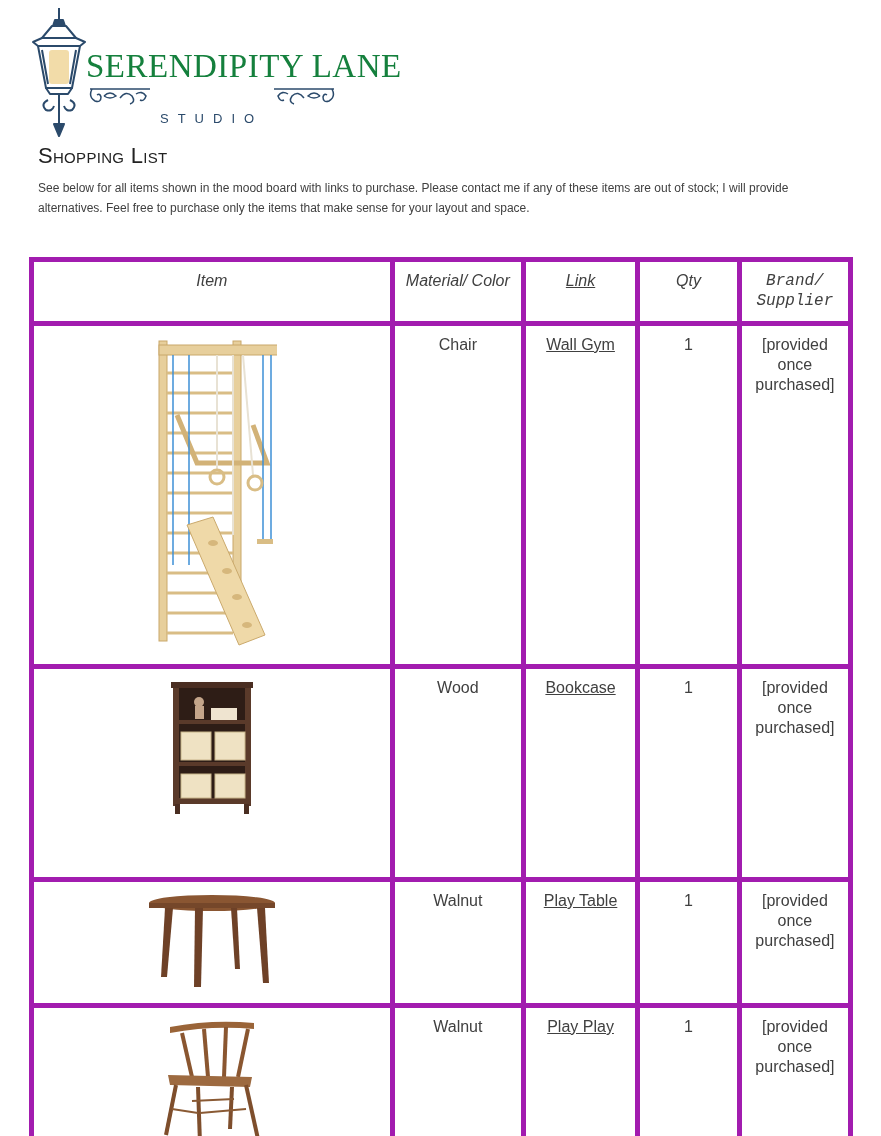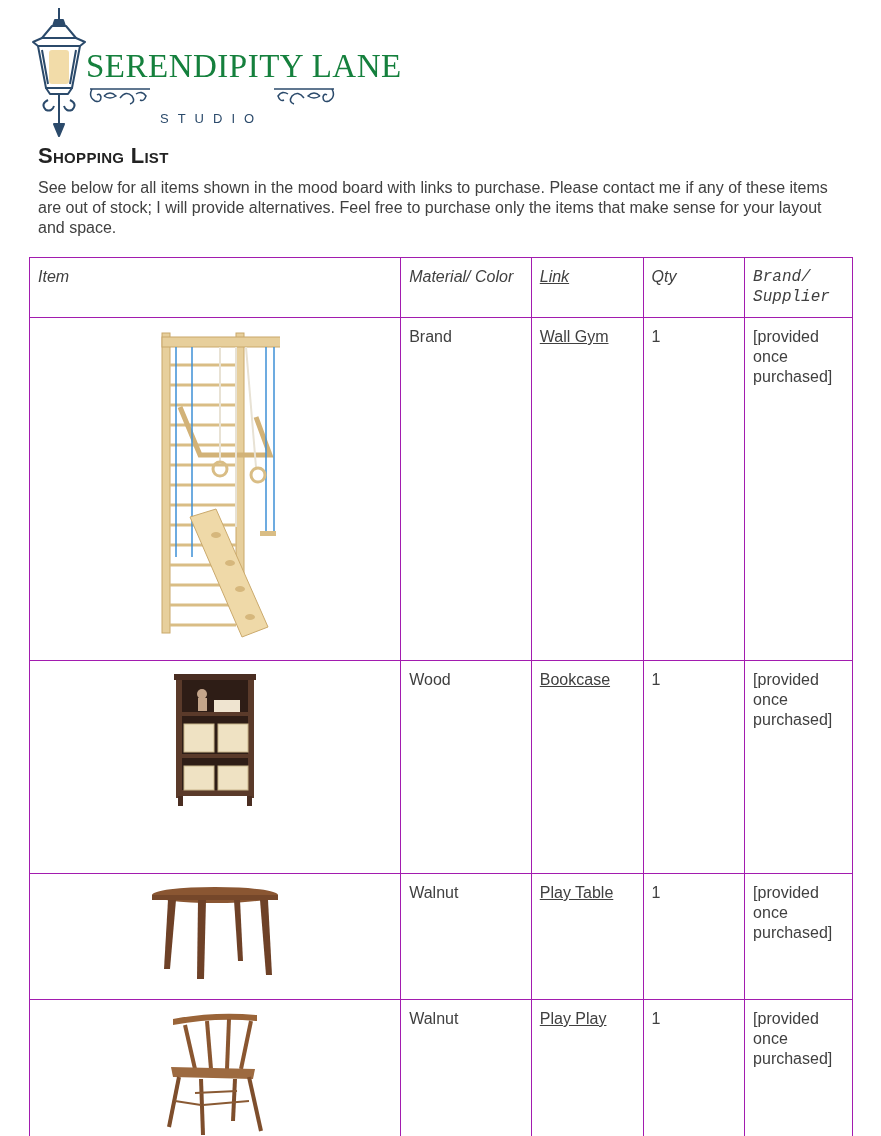--- a/index.html
+++ b/index.html
@@ -11,28 +11,28 @@
   .logo svg.lamp { position:absolute; left:0; top:0; }
   .logo .brand-name { position:absolute; left:58px; top:46px; font-family:"Liberation Serif", "DejaVu Serif", serif;
         font-size:33px; color:#15803d; letter-spacing:0.5px; white-space:nowrap; line-height:1; }
   .logo .brand-sub-row { position:absolute; left:60px; top:80px; width:248px; height:26px; }
   .logo .brand-sub { position:absolute; left:72px; top:3px; font-family:"Liberation Sans", sans-serif;
         font-size:13px; color:#2b4a6b; letter-spacing:9px; white-space:nowrap;margin-top:24px; }
   .logo .scroll-left { position:absolute; left:0; top:0; }
   .logo .scroll-right { position:absolute; right:0; top:0; }
 
   
-  .title { position:absolute; left:38px; top:143px; font-size:22px; font-weight:bold; color:#222;
+  .title { position:absolute; left:38px; top:143px; font-size:22px; font-weight:normal; color:#222;
            font-variant:small-caps; letter-spacing:0.3px; margin:0; }
-  .intro { position:absolute; left:38px; top:178px; width:800px; font-size:16px; line-height:20px; color:#404040; margin:0; }
+  .intro { position:absolute; left:38px; top:178px; width:800px; font-size:12px; line-height:20px; color:#404040; margin:0; }
 
   
   table.shop { position:absolute; left:29px; top:257px; border-collapse:collapse; width:824px; }
-  table.shop td, table.shop th { border:1px solid #a21caf; vertical-align:top; padding:9px 8px 8px 8px;
-        font-size:16px; line-height:20px; color:#404040; text-align:left; font-weight:normal; }
+  table.shop td, table.shop th { border:5px solid #a21caf; vertical-align:top; padding:9px 8px 8px 8px;
+        font-size:16px; line-height:20px; color:#404040; text-align:center; font-weight:normal; }
   table.shop th { font-style:italic; }
   .col-item { width:356px; }
   .col-mat { width:114px; }
   .col-link { width:95px;text-decoration:underline; }
   .col-qty { width:85px; }
   .col-brand { width:91px;font-family:Liberation Mono, monospace; }
   tr.head-row th { height:42px; }
   td.img-cell { text-align:center; padding:10px 8px; }
   a.plink { color:#404040; text-decoration:underline; }
   .pic { display:block; margin:0 auto; }
@@ -134,21 +134,21 @@
         <rect x="110" y="204" width="16" height="5" fill="#d9bd85"></rect>
         <path d="M40 190 L66 182 L118 300 L92 310 Z" fill="#efd9a8" stroke="#caa96c" stroke-width="1"></path>
         <g fill="#d6b77c">
           <ellipse cx="66" cy="208" rx="5" ry="3"></ellipse>
               <ellipse cx="80" cy="236" rx="5" ry="3"></ellipse>
           <ellipse cx="90" cy="262" rx="5" ry="3"></ellipse>
               <ellipse cx="100" cy="290" rx="5" ry="3"></ellipse>
         </g>
       </svg>
     </td>
-    <td>Brand</td>
+    <td>Chair</td>
     <td><a class="plink" href="#">Wall Gym</a></td>
     <td>1</td>
     <td>[provided once purchased]</td>
   </tr>
 
   <tr style="height:213px;">
     <td class="img-cell">
       <svg class="pic" width="90" height="140" viewBox="0 0 90 140">
         <rect x="4" y="4" width="82" height="6" fill="#4a2e22"></rect>
         <rect x="6" y="10" width="78" height="112" fill="#2e1d16"></rect>

